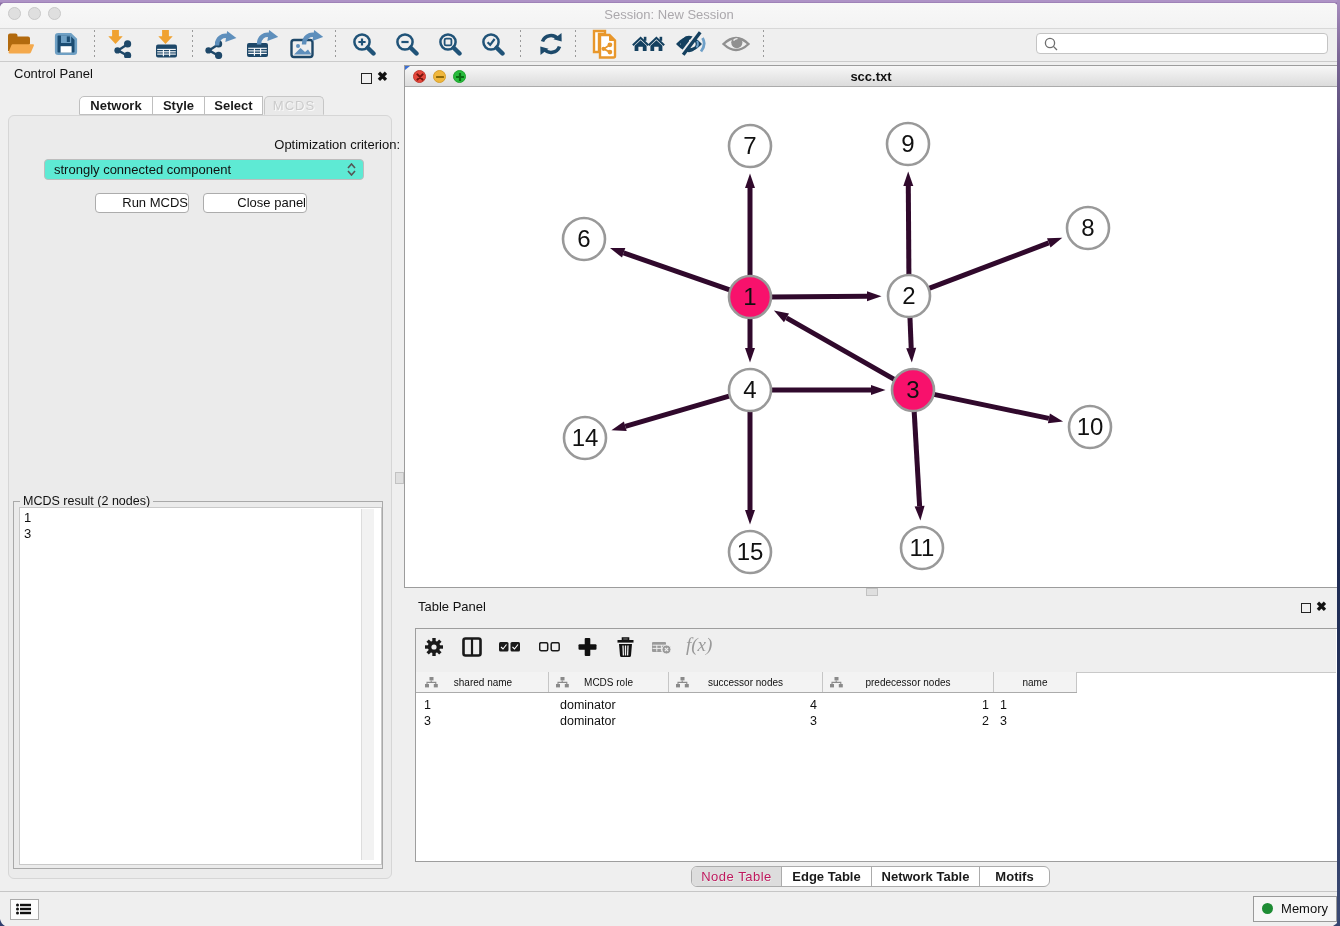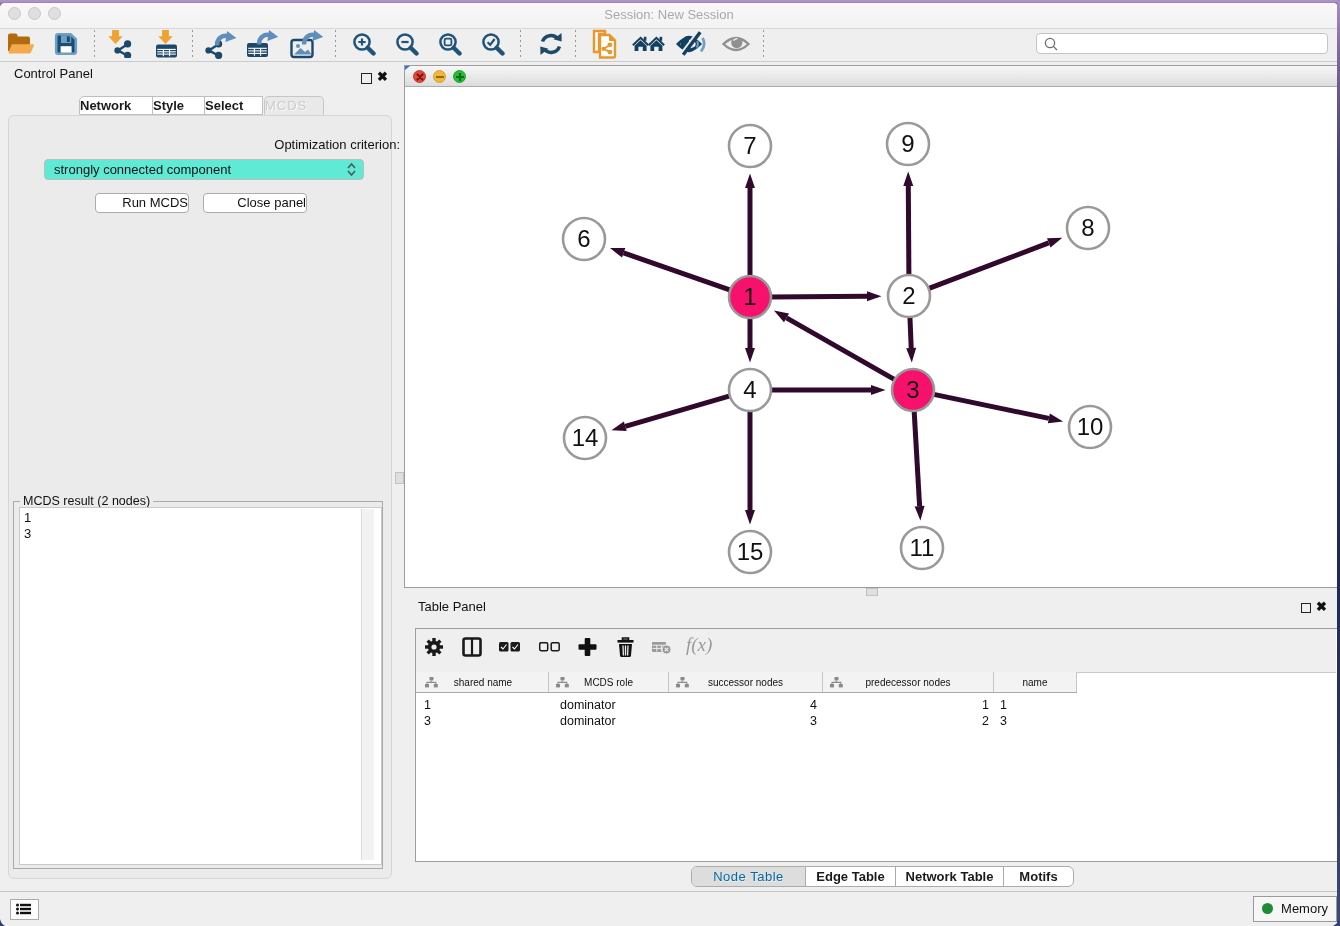--- a/index.html
+++ b/index.html
@@ -14,21 +14,21 @@
 #title{left:0;top:3px;width:1338px;height:25px;line-height:24px;text-align:center;color:#ABA8AC;font-size:13px}
 
 #toolbar{left:0;top:29px;width:1338px;height:32px;background:#EFEFEF;border-bottom:1px solid #CBCBCB}
 .sep{top:3px;width:1px;height:27px;background-image:linear-gradient(#9A9A9A 2px,transparent 2px);background-size:1px 5px}
 #search{left:1036px;top:33px;width:290px;height:19px;background:#fff;border:1px solid #C4C4C4;border-radius:4px}
 
 #cp-title{left:14px;top:66px;font-size:13px;color:#111}
 #cp-float{left:361px;top:73px;width:9px;height:9px;border:1.5px solid #222}
 #cp-close{left:377px;top:69px;font-size:13px;font-weight:bold;color:#111}
 #cp-panel{left:8px;top:115px;width:382px;height:762px;background:#EBEBEB;border:1px solid #D6D6D6;border-radius:6px}
-.cptab{top:96px;height:17px;background:#fff;border:1px solid #BFBFBF;line-height:18px;text-align:left;font-size:13px;font-weight:bold;color:#1a1a1a}
+.cptab{top:96px;height:17px;background:#fff;border:1px solid #BFBFBF;line-height:18px;text-align:center;font-size:13px;font-weight:bold;color:#1a1a1a}
 #opt-label{left:0px;top:137px;width:400px;text-align:right;font-size:13px;color:#111}
 #opt-dd{left:44px;top:159px;width:309px;height:19px;background:#5eead4;border:1px solid #BDBDBD;border-radius:4px;font-size:13px;line-height:19px;padding-left:9px;color:#111}
 .btn{top:193px;height:18px;background:#fff;border:1px solid #ACACAC;border-radius:4px;text-align:right;font-size:13px;line-height:18px;color:#111}
 
 #gb{left:13px;top:501px;width:368px;height:366px;border:1px solid #A9A9A9}
 #gb-label{left:20px;top:494px;background:#EBEBEB;padding:0 3px;font-size:12.5px;color:#111}
 #gb-text{left:19px;top:507px;width:357px;height:354px;background:#fff;border:1px solid #C9C9C9;font-size:13px;color:#111;line-height:16px;padding:2px 0 0 4px}
 #gb-sb{left:361px;top:509px;width:12px;height:351px;background:#F2F2F2;border-left:1px solid #DDD}
 
 #netwin{left:404px;top:65px;width:934px;height:521px;background:#fff;border:1px solid #9C9C9C}
@@ -236,20 +236,21 @@
   <div class="abs tl2" style="left:48px;background:#27BB3C;border:1px solid #1FA32F"></div>
   <svg class="abs" style="left:11px;top:6.5px" width="8" height="8" viewBox="0 0 8 8">
       <path d="M1.4 1.4 L6.6 6.6 M6.6 1.4 L1.4 6.6" stroke="#75150D" stroke-width="2" stroke-linecap="round"></path>
     </svg>
   <svg class="abs" style="left:30.5px;top:6.5px" width="8" height="8" viewBox="0 0 8 8">
       <line x1="0.8" y1="4" x2="7.2" y2="4" stroke="#8F6A0A" stroke-width="2.2" stroke-linecap="round"></line>
     </svg>
   <svg class="abs" style="left:51px;top:6.5px" width="8" height="8" viewBox="0 0 8 8">
       <path d="M4 0.7 V7.3 M0.7 4 H7.3" stroke="#0A6E14" stroke-width="2.2" stroke-linecap="round"></path>
     </svg>
+  <div class="abs" id="net-title">scc.txt</div>
   <svg class="abs" style="left:0;top:0" width="5" height="4">
       <path d="M0 0 H5 L0 4 Z" fill="#3B6FD4"></path>
     </svg>
 </div>
 
 <svg class="abs" id="graph" style="left:405px;top:87px" width="933" height="500" viewBox="0 0 933 500">
 <g stroke="#30092C" stroke-width="5" fill="#30092C">
 <line x1="345.0" y1="190.0" x2="345.0" y2="101.0"></line>
 <line x1="326.1" y1="203.4" x2="218.6" y2="165.9"></line>
 <line x1="365.0" y1="209.9" x2="462.0" y2="209.3"></line>
@@ -417,21 +418,21 @@
 <div class="abs cell" style="left:669px;top:697px;width:148px;text-align:right">4</div>
 <div class="abs cell" style="left:823px;top:697px;width:166px;text-align:right">1</div>
 <div class="abs cell" style="left:1000px;top:697px">1</div>
 <div class="abs cell" style="left:424px;top:713px">3</div>
 <div class="abs cell" style="left:560px;top:713px">dominator</div>
 <div class="abs cell" style="left:669px;top:713px;width:148px;text-align:right">3</div>
 <div class="abs cell" style="left:823px;top:713px;width:166px;text-align:right">2</div>
 <div class="abs cell" style="left:1000px;top:713px">3</div>
 
 <div class="abs" id="btabs">
-<div class="btab" style="width:113px;background:#DDDDDD;color:#0369a1;text-shadow:0.5px 0.5px 0 #EEE;font-weight:normal;border-radius:5px 0 0 5px;letter-spacing:0.5px">Node Table</div>
+<div class="btab" style="width:89px;background:#DDDDDD;color:#be185d;text-shadow:0.5px 0.5px 0 #EEE;font-weight:normal;border-radius:5px 0 0 5px;letter-spacing:0.5px">Node Table</div>
 <div class="btab" style="width:89px;border-left:1px solid #ABABAB">Edge Table</div>
 <div class="btab" style="width:107px;border-left:1px solid #ABABAB">Network Table</div>
 <div class="btab" style="width:69px;border-left:1px solid #ABABAB;border-radius:0 5px 5px 0">Motifs</div>
 </div>
 <div class="abs" style="left:395px;top:472px;width:7px;height:10px;background:#DFDFDF;border:1px solid #C2C2C2"></div>
 <div class="abs" style="left:866px;top:588px;width:10px;height:6px;background:#DFDFDF;border:1px solid #C2C2C2"></div>
 
 <div class="abs" id="statusbar"></div>
 <div class="abs" id="listbtn"></div>
 <svg class="abs" style="left:16px;top:903px" width="16" height="12" viewBox="0 0 16 12">

